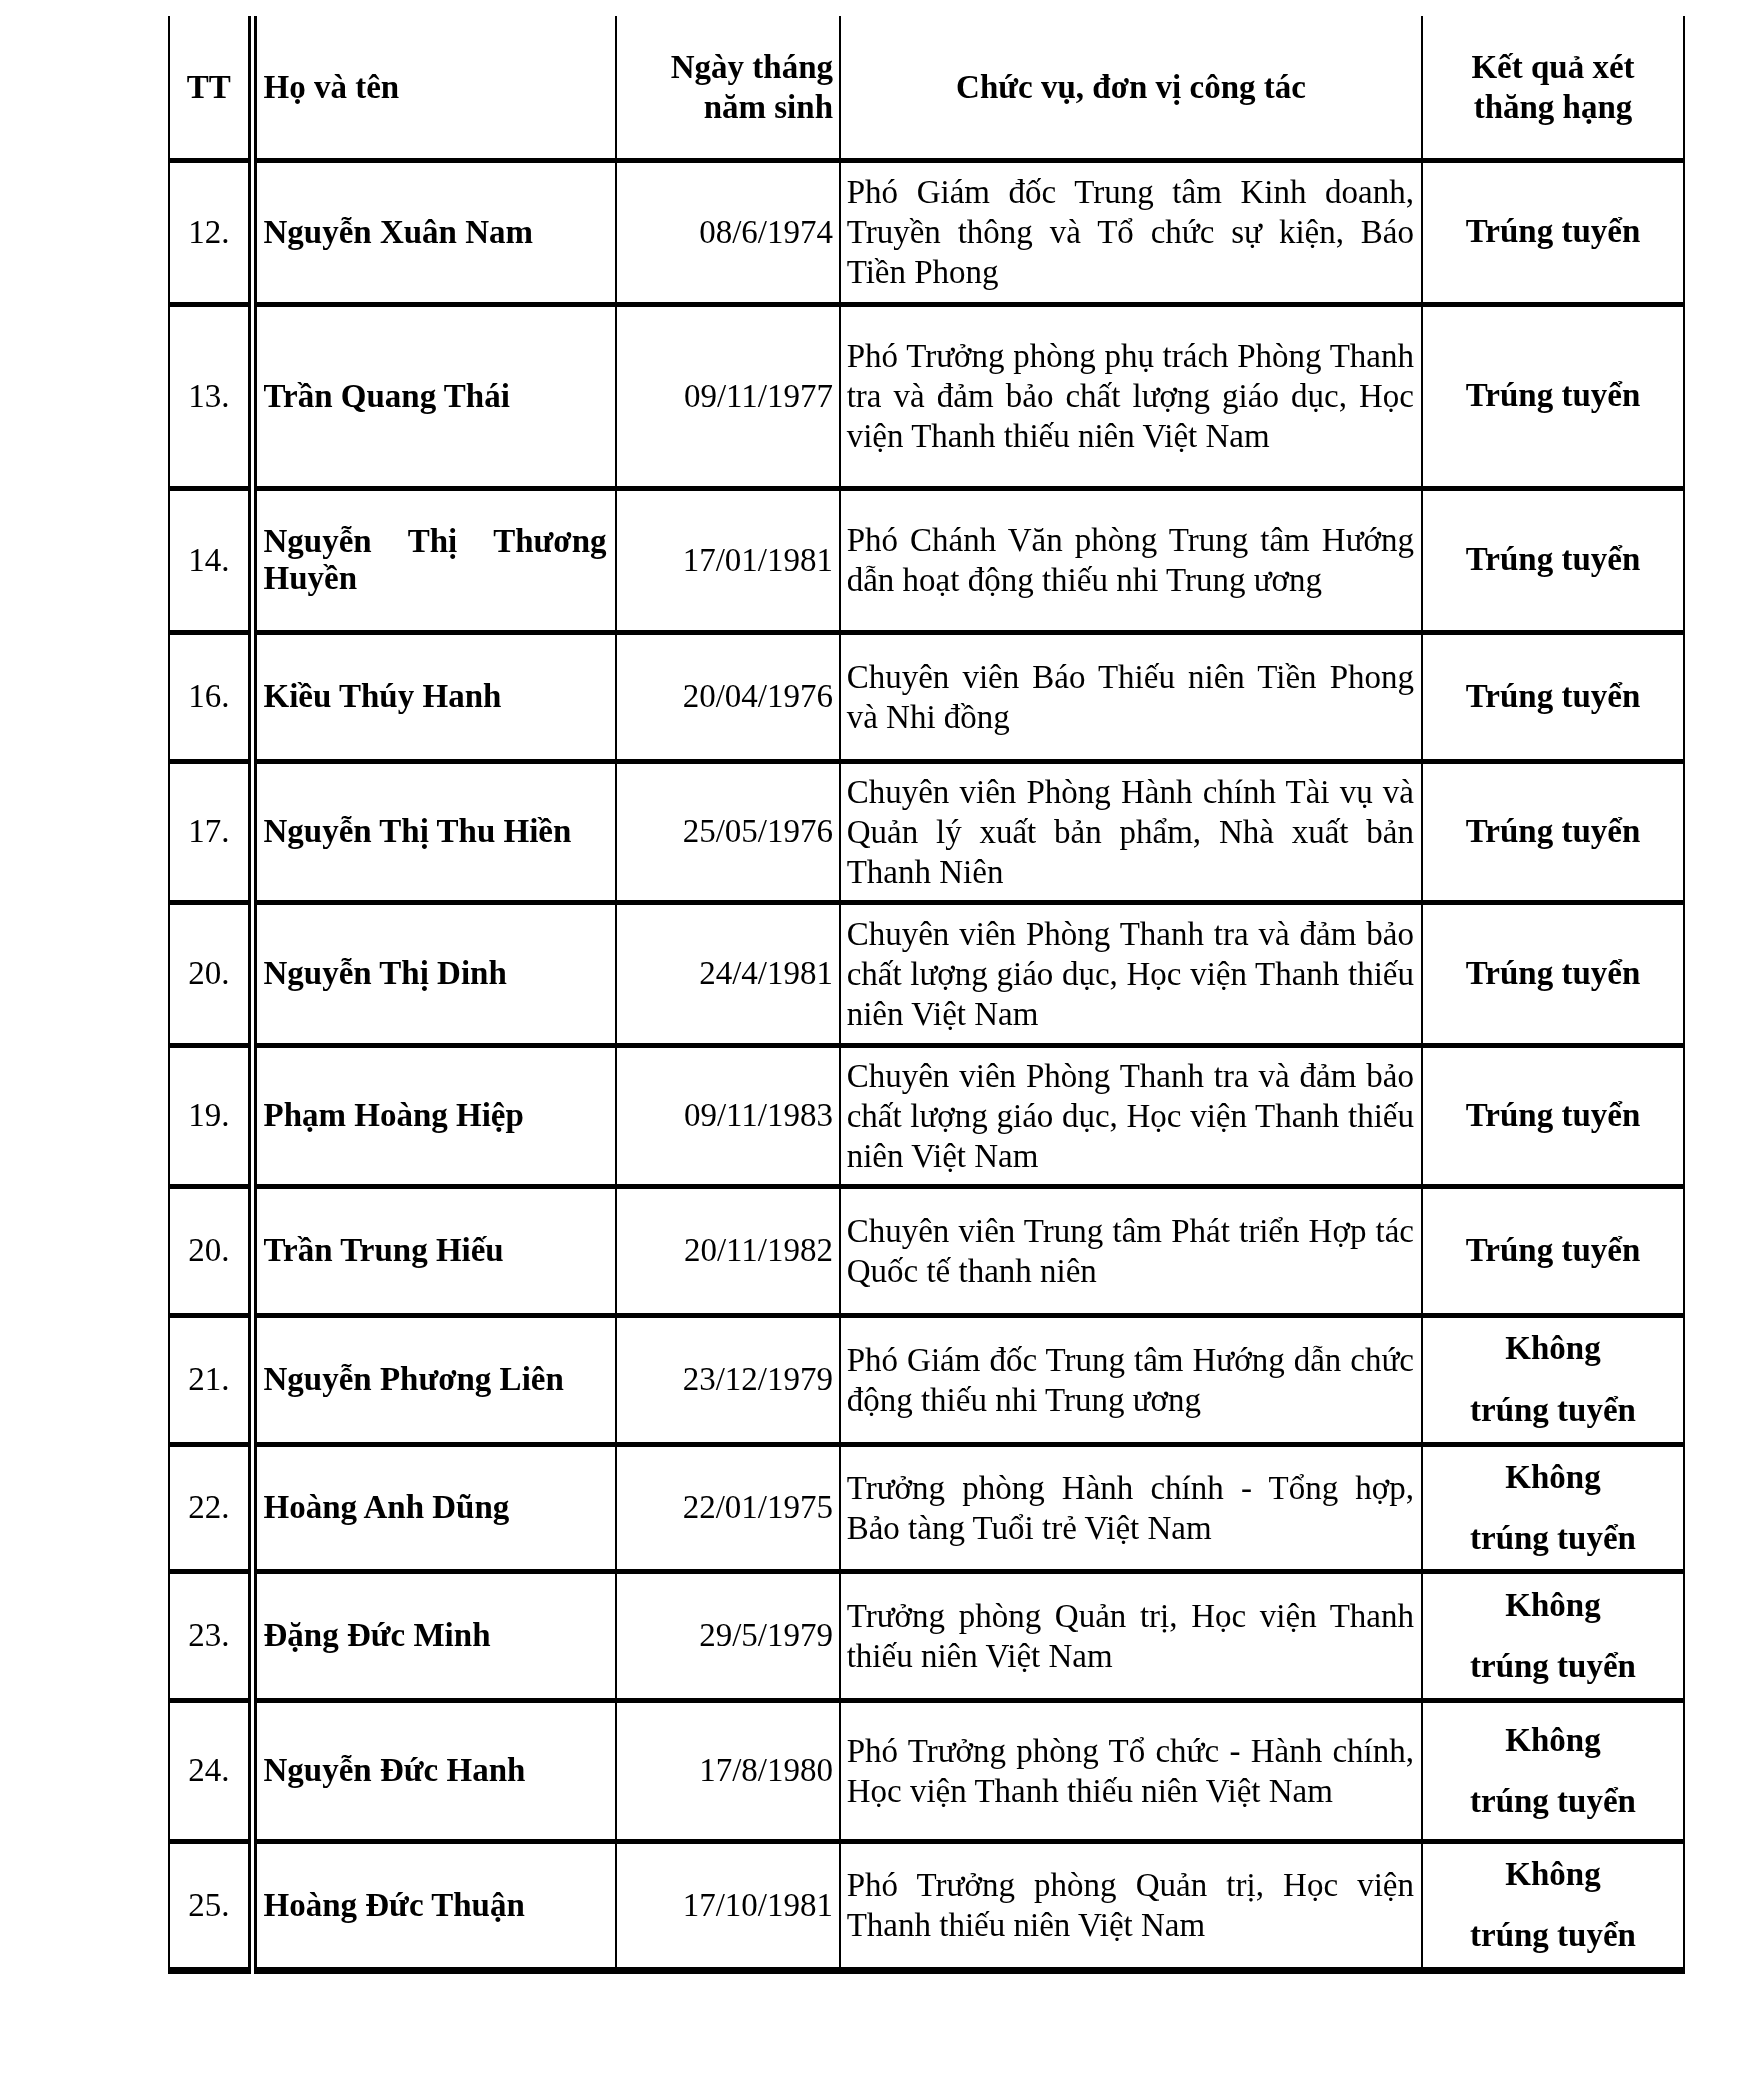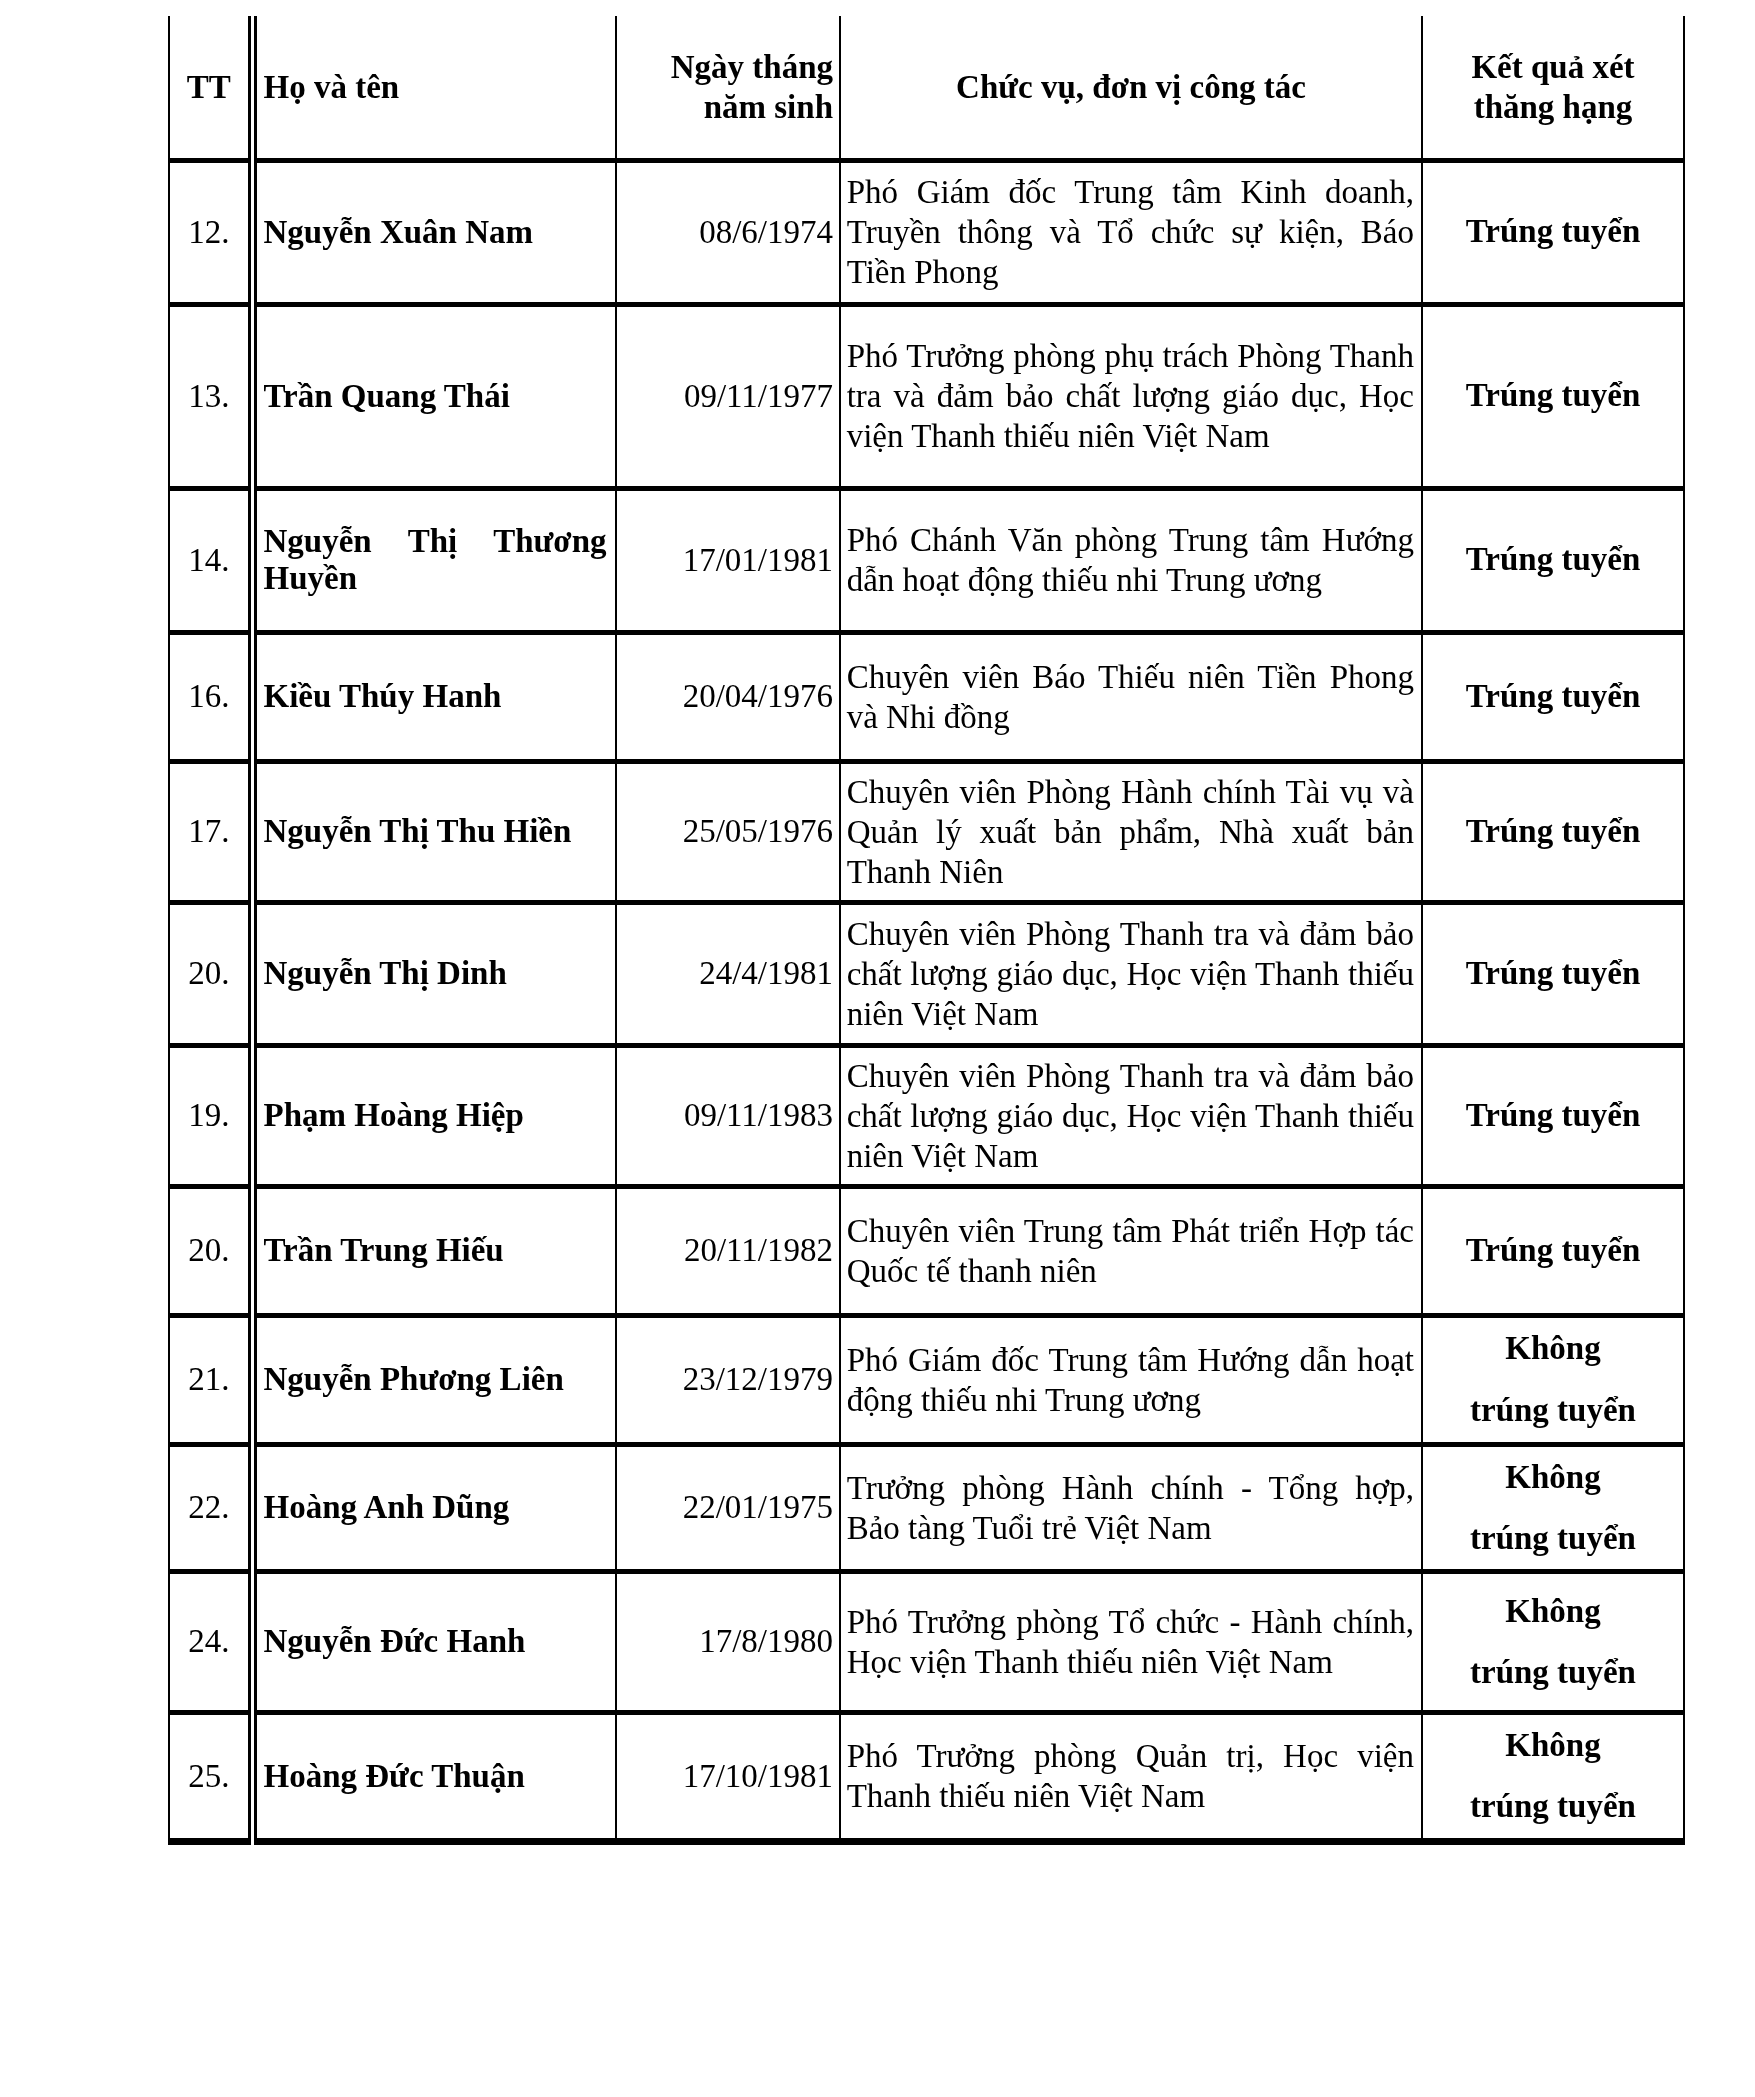--- a/index.html
+++ b/index.html
@@ -158,29 +158,37 @@
     <td class="c-tt">20.</td>
     <td class="c-name">Trần Trung Hiếu</td>
     <td class="c-dob">20/11/1982</td>
     <td class="c-pos">Chuyên viên Trung tâm Phát triển Hợp tác Quốc tế thanh niên</td>
     <td class="c-res">Trúng tuyển</td>
   </tr>
           <tr style="height: 129px;">
     <td class="c-tt">21.</td>
     <td class="c-name">Nguyễn Phương Liên</td>
     <td class="c-dob">23/12/1979</td>
-    <td class="c-pos">Phó Giám đốc Trung tâm Hướng dẫn hoạt động thiếu nhi Trung ương</td>
+    <td class="c-pos">Phó Giám đốc Trung tâm Hướng dẫn chức động thiếu nhi Trung ương</td>
     <td class="c-res">Không
 trúng tuyển</td>
   </tr>
           <tr style="height: 127px;">
     <td class="c-tt">22.</td>
     <td class="c-name">Hoàng Anh Dũng</td>
     <td class="c-dob">22/01/1975</td>
     <td class="c-pos">Trưởng phòng Hành chính - Tổng hợp, Bảo tàng Tuổi trẻ Việt Nam</td>
+    <td class="c-res">Không
+trúng tuyển</td>
+  </tr>
+          <tr style="height: 129px;">
+    <td class="c-tt">23.</td>
+    <td class="c-name">Đặng Đức Minh</td>
+    <td class="c-dob">29/5/1979</td>
+    <td class="c-pos">Trưởng phòng Quản trị, Học viện Thanh thiếu niên Việt Nam</td>
     <td class="c-res">Không
 trúng tuyển</td>
   </tr>
           <tr style="height: 141px;">
     <td class="c-tt">24.</td>
     <td class="c-name">Nguyễn Đức Hanh</td>
     <td class="c-dob">17/8/1980</td>
     <td class="c-pos">Phó Trưởng phòng Tổ chức - Hành chính, Học viện Thanh thiếu niên Việt Nam</td>
     <td class="c-res">Không
 trúng tuyển</td>

